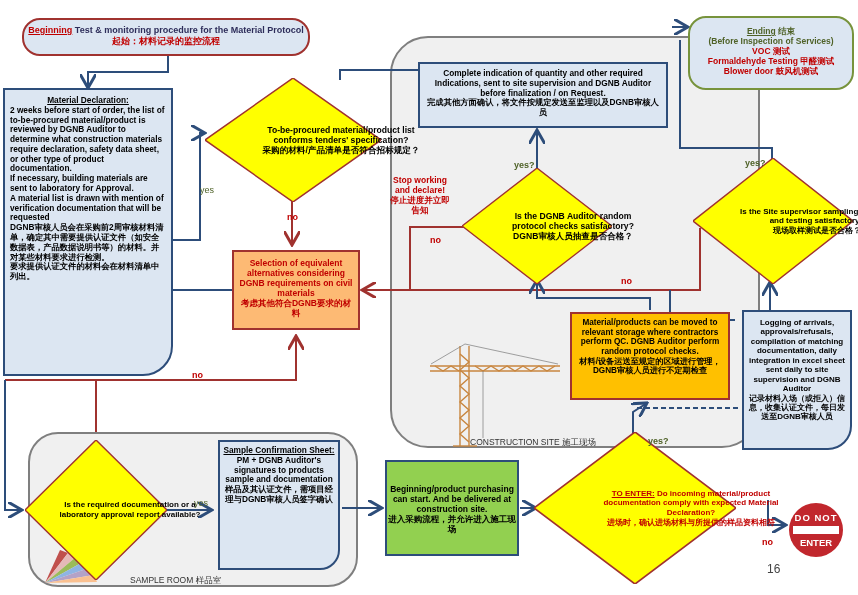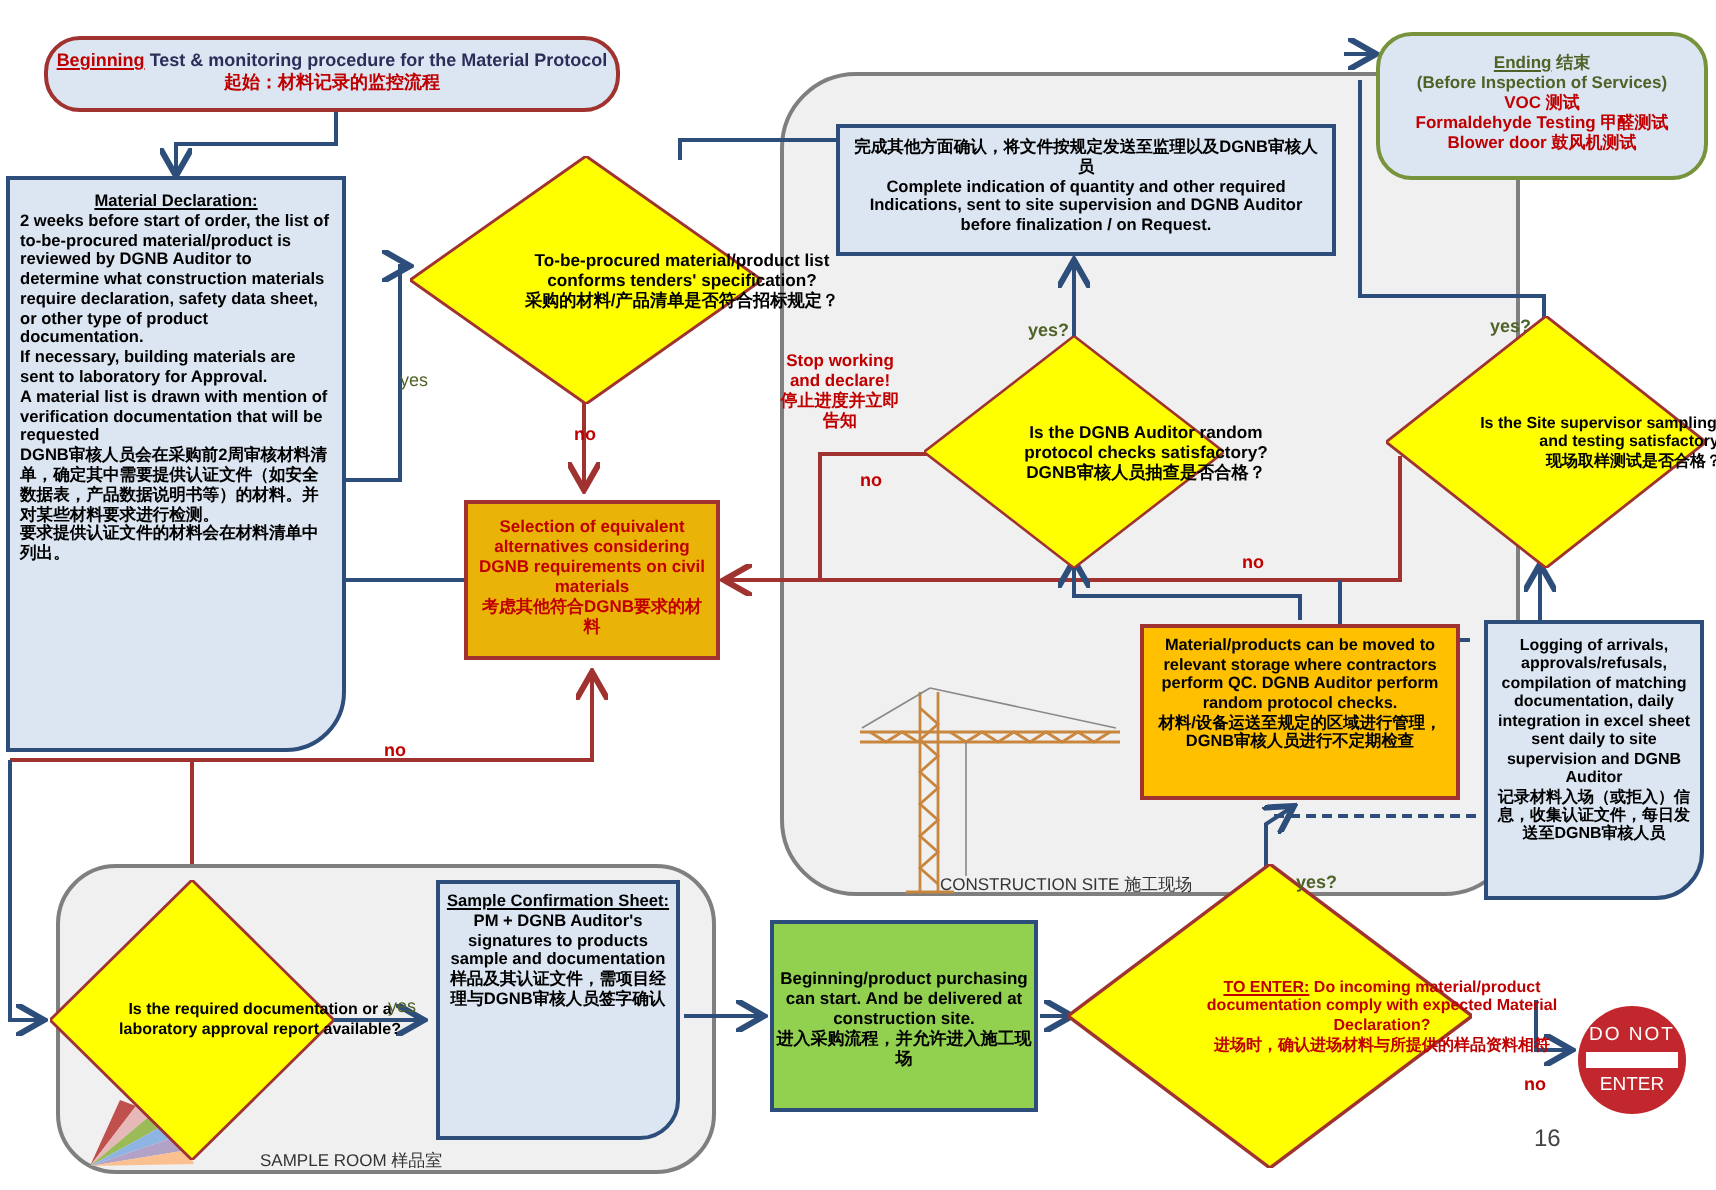--- a/index.html
+++ b/index.html
@@ -116,28 +116,28 @@
 <div class="diamond" style="left:205px;top:78px;width:176px;height:124px;">
   <svg viewBox="0 0 100 100" preserveAspectRatio="none">
       <polygon points="50,0 100,50 50,100 0,50" fill="#ffff00" stroke="#a0322f" stroke-width="1"></polygon>
     </svg>
   <div class="dtext" style="padding:0 48px;">
     <div>To-be-procured material/product list conforms tenders' specification?</div>
     <div>采购的材料/产品清单是否符合招标规定？</div>
   </div>
 </div>
 
-<div class="abs t red" style="left:232px;top:250px;width:128px;height:80px;background:#eab308;border:2px solid #a0322f;font-size:8.5px;padding:6px 4px;">
+<div class="abs t red" style="left:232px;top:250px;width:128px;height:80px;background:#fdba74;border:2px solid #a0322f;font-size:8.5px;padding:6px 4px;">
   <div>Selection of equivalent alternatives considering DGNB requirements on civil materials</div>
   <div>考虑其他符合DGNB要求的材料</div>
 </div>
 
 <div class="abs box-blue t" style="left:418px;top:62px;width:250px;height:66px;font-size:8.3px;padding:5px 4px;">
+  <div>Complete indication of quantity and other required Indications, sent to site supervision and DGNB Auditor before finalization / on Request.</div>
   <div>完成其他方面确认，将文件按规定发送至监理以及DGNB审核人员</div>
-  <div>Complete indication of quantity and other required Indications, sent to site supervision and DGNB Auditor before finalization / on Request.</div>
 </div>
 
 <div class="abs t" style="left:688px;top:16px;width:166px;height:74px;background:#dce6f2;border:2px solid #77933c;border-radius:18px;font-size:8.5px;padding-top:8px;color:#4f6228;">
   <div><span class="u">Ending</span><span> 结束</span></div>
   <div>(Before Inspection of Services)</div>
   <div class="red">VOC 测试</div>
   <div class="red">Formaldehyde Testing 甲醛测试</div>
   <div class="red">Blower door 鼓风机测试</div>
 </div>
 
@@ -202,21 +202,21 @@
 <div class="diamond" style="left:534px;top:432px;width:202px;height:152px;">
   <svg viewBox="0 0 100 100" preserveAspectRatio="none">
       <polygon points="50,0 100,50 50,100 0,50" fill="#ffff00" stroke="#a0322f" stroke-width="1"></polygon>
     </svg>
   <div class="dtext" style="padding:0 56px;font-size:8px;color:#c00000;">
     <div><span class="u">TO ENTER:</span><span> Do incoming material/product documentation comply with expected Material Declaration?</span></div>
     <div>进场时，确认进场材料与所提供的样品资料相符</div>
   </div>
 </div>
 
-<div class="abs" style="left:789px;top:503px;width:54px;height:54px;border-radius:50%;background:#c1272d;color:#fff;font-weight:normal;font-size:9.5px;text-align:center;">
+<div class="abs" style="left:789px;top:503px;width:54px;height:54px;border-radius:50%;background:#c1272d;color:#fff;font-weight:bold;font-size:9.5px;text-align:center;">
   <div style="margin-top:9px;letter-spacing:1px;">DO NOT</div>
   <div style="margin:3px 4px;height:8px;background:#fff;"></div>
   <div>ENTER</div>
 </div>
 
 <div class="lbl" style="left:200px;top:185px;color:#4f6228;font-weight:normal;">yes</div>
 <div class="lbl red" style="left:287px;top:212px;">no</div>
 <div class="lbl red" style="left:430px;top:235px;">no</div>
 <div class="lbl red" style="left:621px;top:276px;">no</div>
 <div class="lbl red" style="left:192px;top:370px;">no</div>

